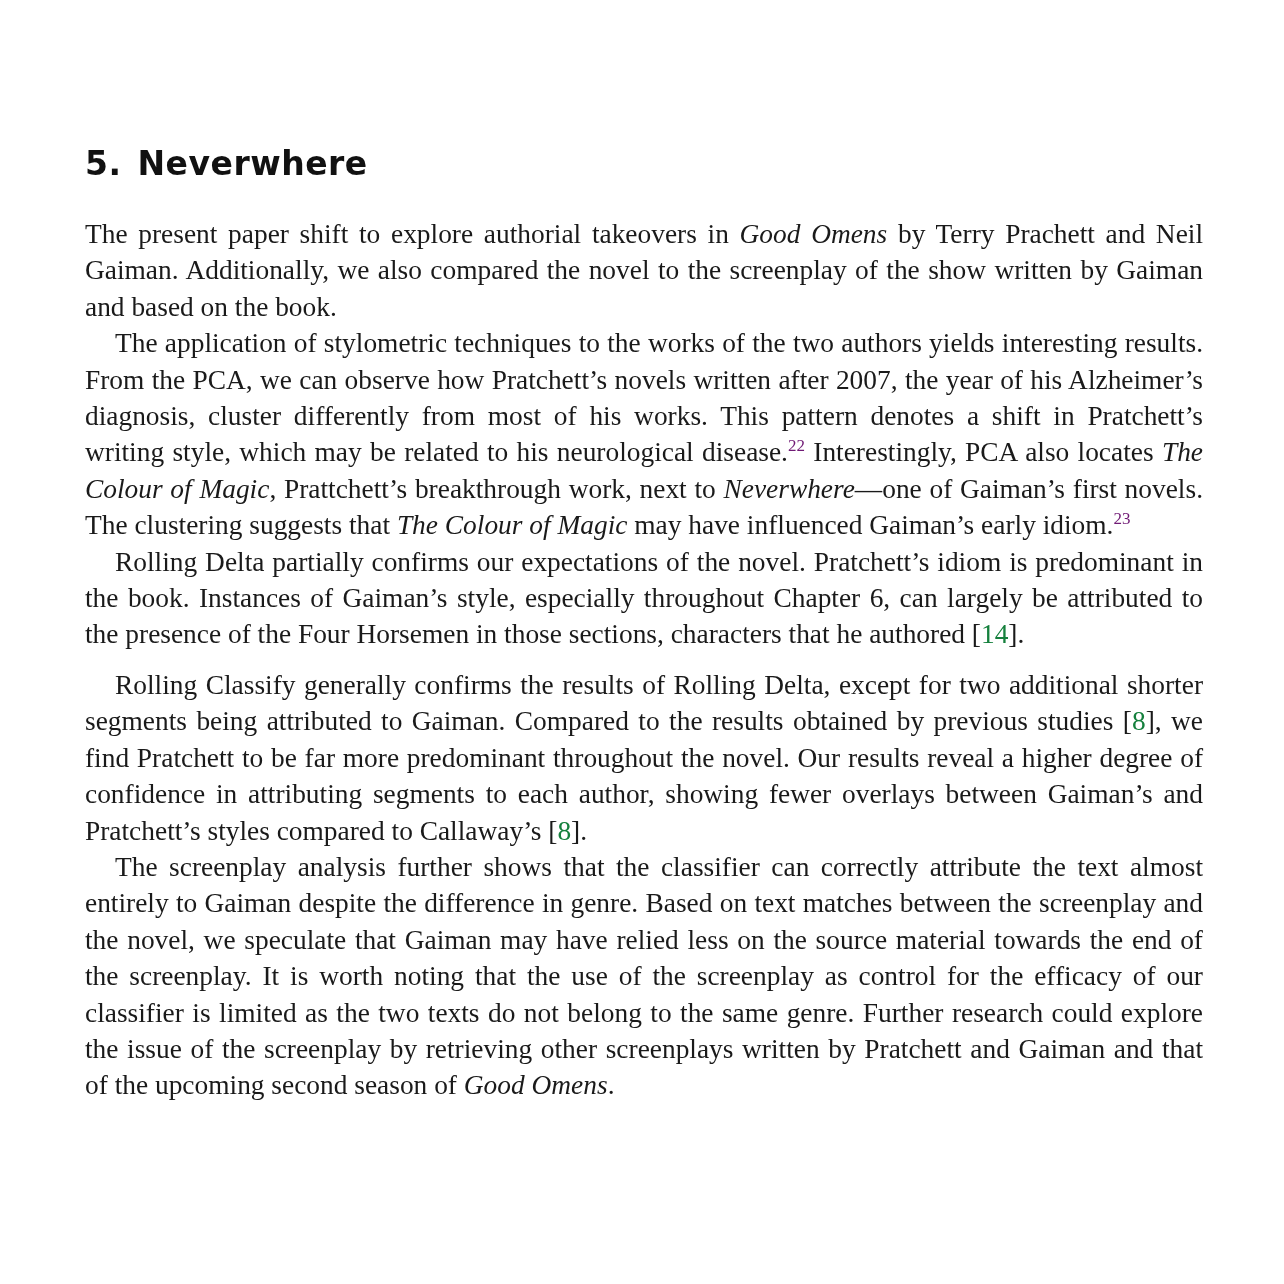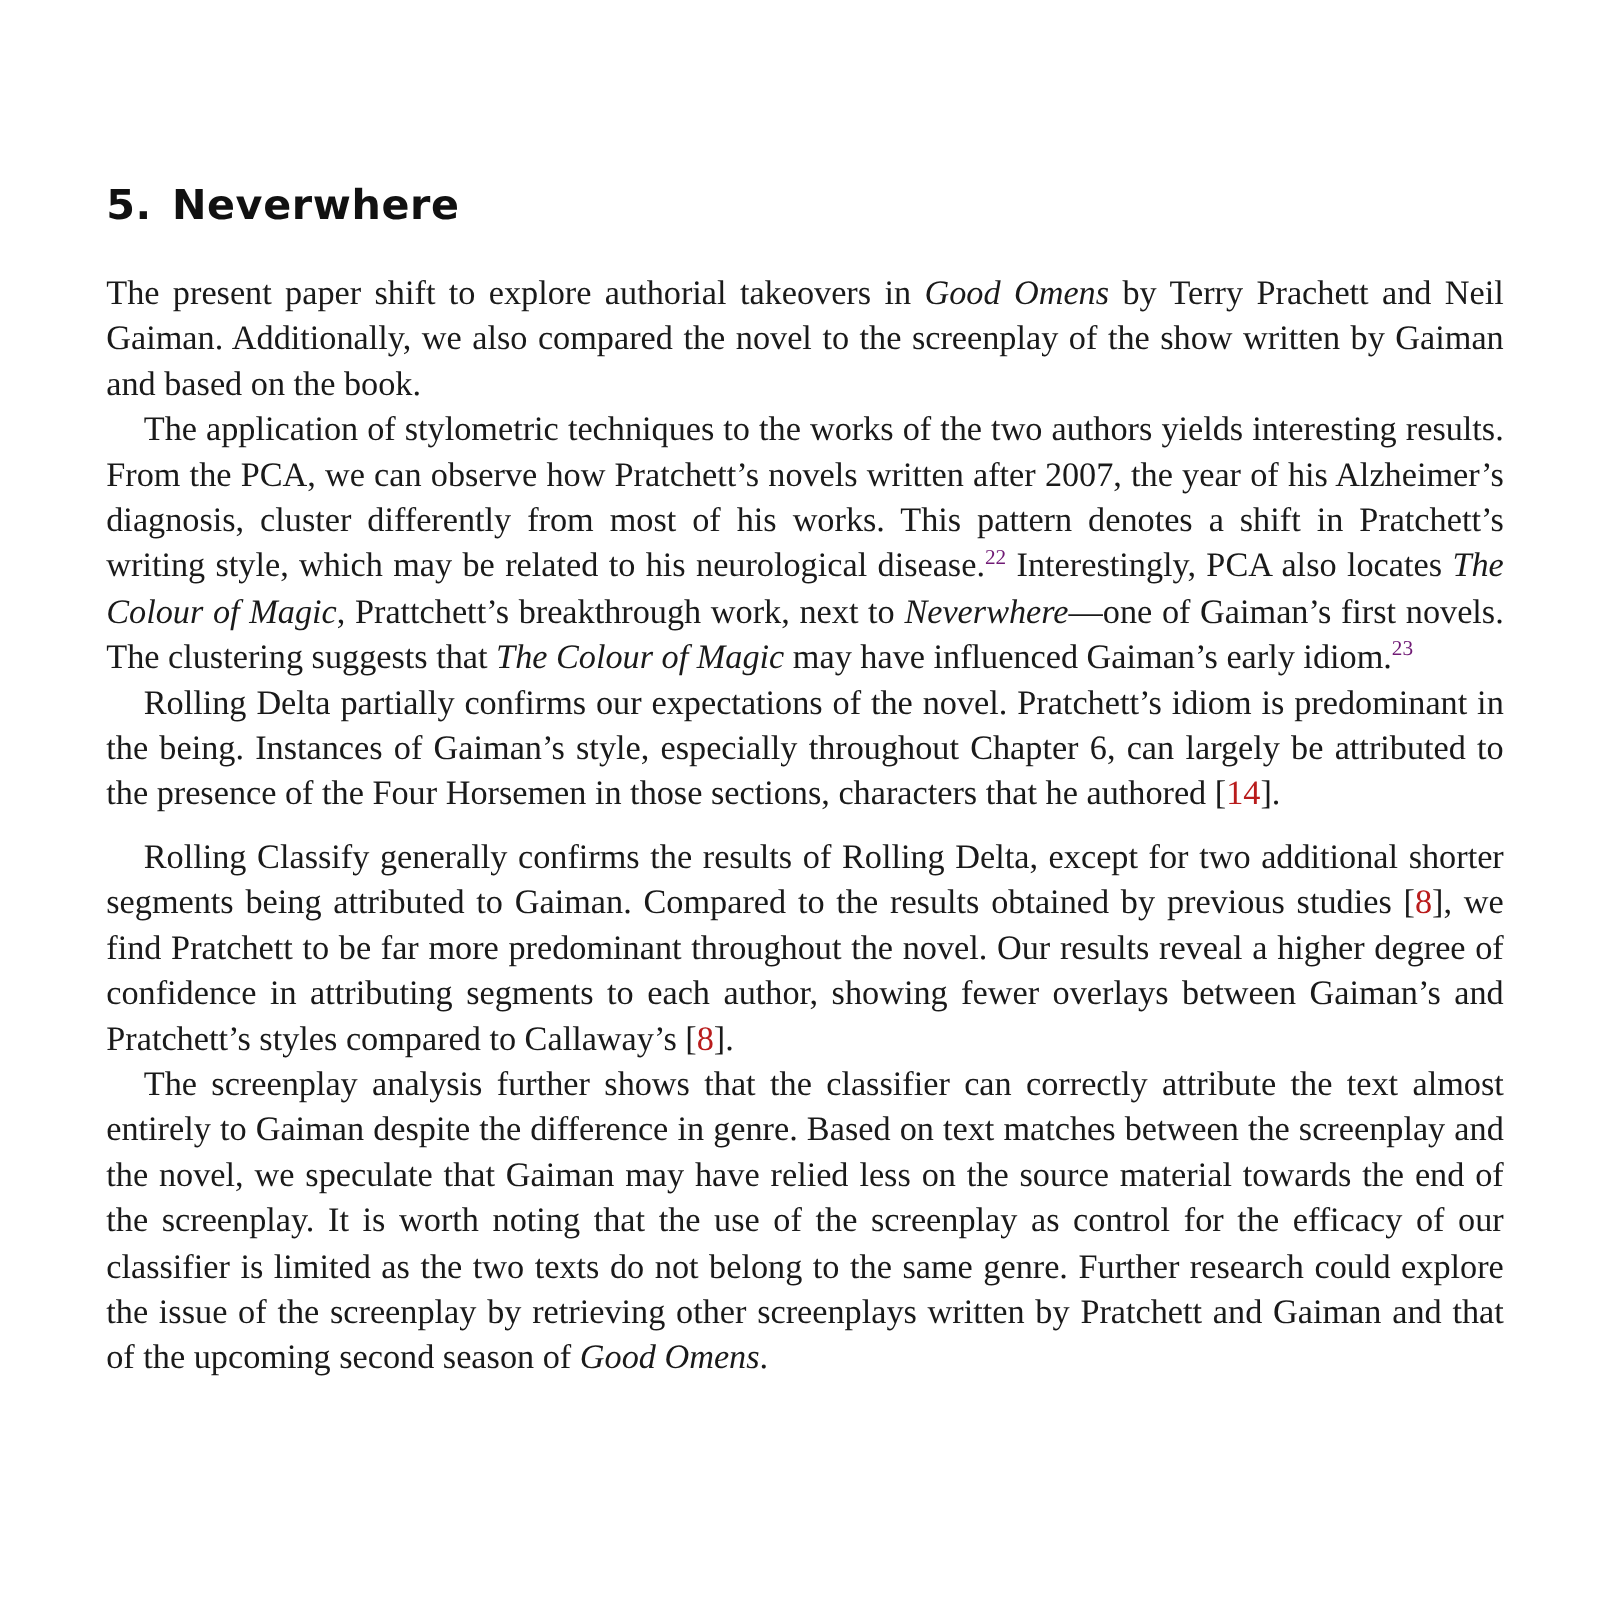--- a/index.html
+++ b/index.html
@@ -50,34 +50,34 @@
     }
     .body-text p.indent { text-indent: 30px; }
     .body-text p.gap { margin-top: 14px; }
     .it { font-style: italic; }
     .fn {
       font-size: 17px;
       vertical-align: super;
       line-height: 0;
       color: #701a75;
     }
-    .cite { color: #b91c1c; }
+    .cite { color: #15803d; }
   </style>
 </head>
 <body>
 
 <div class="page">
   <h2 class="section-title">
     <span class="num">5.</span><span>Neverwhere</span>
   </h2>
 
   <div class="body-text">
     <p><span>The present paper shift to explore authorial takeovers in </span><span class="it">Good Omens</span><span> by Terry Prachett and Neil Gaiman. Additionally, we also compared the novel to the screenplay of the show written by Gaiman and based on the book.</span></p>
 
     <p class="indent"><span>The application of stylometric techniques to the works of the two authors yields interesting results. From the PCA, we can observe how Pratchett’s novels written after 2007, the year of his Alzheimer’s diagnosis, cluster differently from most of his works. This pattern denotes a shift in Pratchett’s writing style, which may be related to his neurological disease.</span><a class="fn">22</a><span> Interestingly, PCA also locates </span><span class="it">The Colour of Magic</span><span>, Prattchett’s breakthrough work, next to </span><span class="it">Neverwhere</span><span>—one of Gaiman’s first novels. The clustering suggests that </span><span class="it">The Colour of Magic</span><span> may have influenced Gaiman’s early idiom.</span><a class="fn">23</a></p>
 
-    <p class="indent"><span>Rolling Delta partially confirms our expectations of the novel. Pratchett’s idiom is predominant in the being. Instances of Gaiman’s style, especially throughout Chapter 6, can largely be attributed to the presence of the Four Horsemen in those sections, characters that he authored [</span><a class="cite">14</a><span>].</span></p>
+    <p class="indent"><span>Rolling Delta partially confirms our expectations of the novel. Pratchett’s idiom is predominant in the book. Instances of Gaiman’s style, especially throughout Chapter 6, can largely be attributed to the presence of the Four Horsemen in those sections, characters that he authored [</span><a class="cite">14</a><span>].</span></p>
 
     <p class="indent gap"><span>Rolling Classify generally confirms the results of Rolling Delta, except for two additional shorter segments being attributed to Gaiman. Compared to the results obtained by previous studies [</span><a class="cite">8</a><span>], we find Pratchett to be far more predominant throughout the novel. Our results reveal a higher degree of confidence in attributing segments to each author, showing fewer overlays between Gaiman’s and Pratchett’s styles compared to Callaway’s [</span><a class="cite">8</a><span>].</span></p>
 
     <p class="indent"><span>The screenplay analysis further shows that the classifier can correctly attribute the text almost entirely to Gaiman despite the difference in genre. Based on text matches between the screenplay and the novel, we speculate that Gaiman may have relied less on the source material towards the end of the screenplay. It is worth noting that the use of the screenplay as control for the efficacy of our classifier is limited as the two texts do not belong to the same genre. Further research could explore the issue of the screenplay by retrieving other screenplays written by Pratchett and Gaiman and that of the upcoming second season of </span><span class="it">Good Omens</span><span>.</span></p>
   </div>
 </div>
 
 </body></html>

